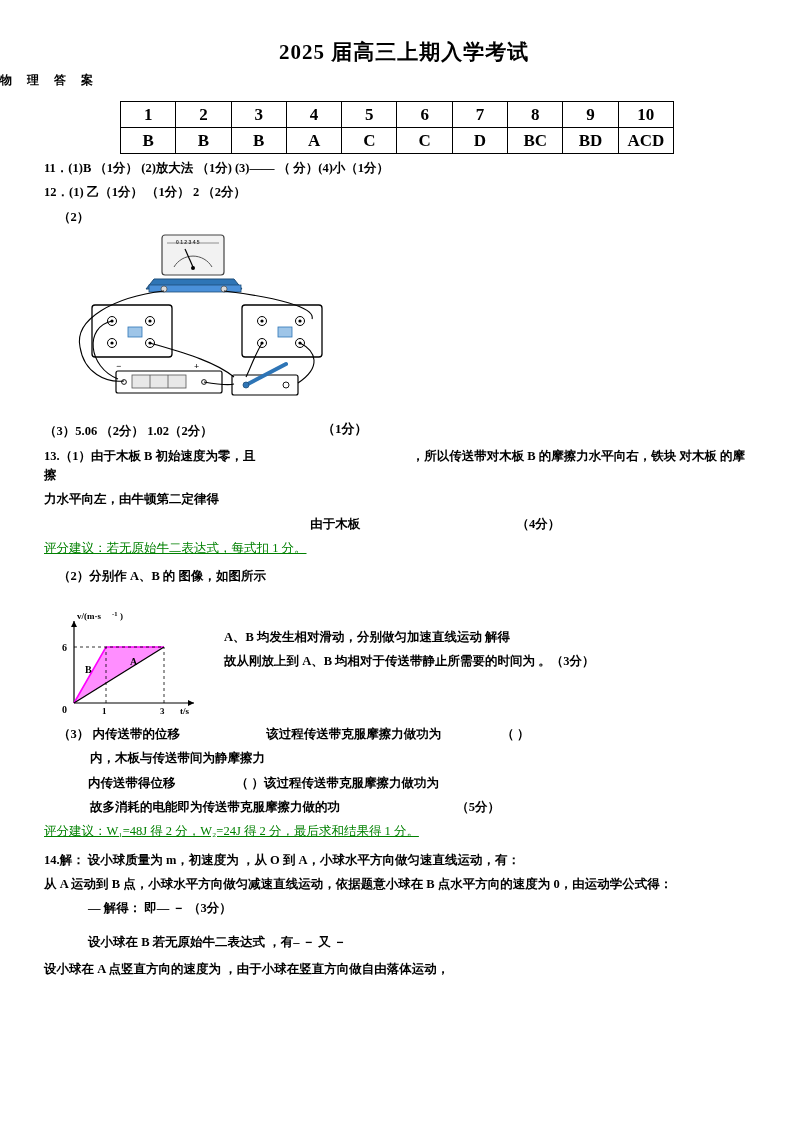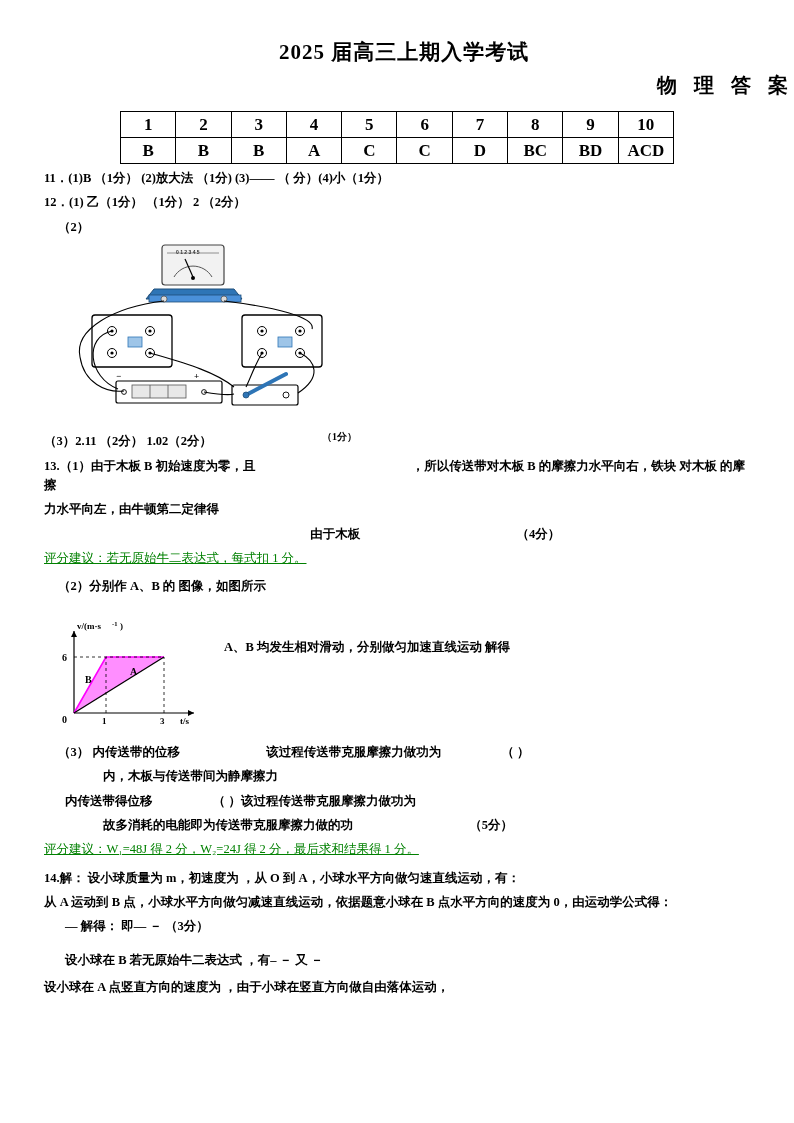--- a/index.html
+++ b/index.html
@@ -25,22 +25,22 @@
   .title-main {
     text-align: center;
     font-size: 21px;
     font-weight: bold;
     margin-top: 38px;
     letter-spacing: 1px;
     font-family: "Liberation Serif", serif;
     padding-left: 14px;
   }
   .title-sub {
-    text-align: right;
-    font-size: 20px;
+    text-align: left;
+    font-size: 12px;
     font-weight: bold;
     margin-top: 6px;
     letter-spacing: 6px;
     font-family: "Liberation Serif", serif;
   }
   table.answers {
     border-collapse: collapse;
     margin: 12px auto 0 auto;
     width: 554px;
     table-layout: fixed;
@@ -57,39 +57,39 @@
   .content {
     margin: 0 44px;
     font-size: 12.5px;
     line-height: 1.55;
     font-weight: bold;
   }
   .row {
     margin-top: 5px;
   }
   .ind1 { margin-left: 14px; }
-  .ind2 { margin-left: 21px; }
-  .ind3 { margin-left: 59px; }
+  .ind2 { margin-left: 44px; }
+  .ind3 { margin-left: 46px; }
   .sp2 { display:inline-block; width: 54px; }
   .sp3 { display:inline-block; width: 80px; }
   .sp4 { display:inline-block; width: 110px; }
   .sp5 { display:inline-block; width: 150px; }
   .green {
     color: #008000;
     text-decoration: underline;
     font-weight: normal;
   }
   .figure-circuit {
     position: relative;
     height: 190px;
     margin-left: 10px;
   }
   .note-1fen {
     margin-left: 268px;
-    font-size: 10px;
+    font-size: 13px;
     font-weight: bold;
   }
   .graph-wrap {
     position: relative;
     width: 180px;
     height: 110px;
     display: inline-block;
     vertical-align: top;
   }
   .line-block {
@@ -207,21 +207,21 @@
         <path d="M170 64 C 220 70, 262 80, 258 92" fill="none" stroke="#000" stroke-width="1.1"></path>
         <path d="M58 94 C 30 100, 34 140, 64 152" fill="none" stroke="#000" stroke-width="1.1"></path>
         <path d="M96 116 C 130 126, 160 134, 180 150" fill="none" stroke="#000" stroke-width="1.1"></path>
         <path d="M208 116 C 200 130, 196 142, 192 150" fill="none" stroke="#000" stroke-width="1.1"></path>
         <path d="M246 116 C 262 124, 268 140, 244 156" fill="none" stroke="#000" stroke-width="1.1"></path>
         <path d="M150 155 C 168 158, 176 158, 180 157" fill="none" stroke="#000" stroke-width="1.1"></path>
       </svg>
       <div class="note-1fen">（1分）</div>
     </div>
 
-    <div class="row">（3）2.11 （2分）   1.02（2分）</div>
+    <div class="row">（3）5.06 （2分）   1.02（2分）</div>
 
     <div class="row">
       <span>13.（1）由于木板 B 初始速度为零，且</span>
       <span class="sp5"></span>
       <span>，所以传送带对木板 B 的摩擦力水平向右，铁块  对木板  的摩擦</span>
     </div>
     <div class="row">力水平向左，由牛顿第二定律得</div>
     <div class="row">
       <span class="sp5"></span>
       <span class="sp4"></span>
@@ -261,25 +261,26 @@
           <text x="18" y="106" font-size="10" font-family="Liberation Serif, serif">0</text>
           <text x="58" y="107" font-size="9" font-family="Liberation Serif, serif">1</text>
           <text x="116" y="107" font-size="9" font-family="Liberation Serif, serif">3</text>
           <text x="136" y="107" font-size="9" font-family="Liberation Serif, serif">t/s</text>
           <text x="86" y="58" font-size="10" font-family="Liberation Serif, serif">A</text>
           <text x="41" y="66" font-size="10" font-family="Liberation Serif, serif">B</text>
         </svg>
       </div>
       <div style="flex:1; padding-top:16px;">
         <div class="row">A、B 均发生相对滑动，分别做匀加速直线运动        解得</div>
+        <div class="row">故从刚放上到 A、B 均相对于传送带静止所需要的时间为  。（3分）</div>
       </div>
     </div>
 
 
-    <div class="row ind1" style="margin-top:16px">
+    <div class="row ind1" style="margin-top:8px">
       <span>（3）    内传送带的位移</span>
       <span class="sp3"></span>
       <span>该过程传送带克服摩擦力做功为</span>
       <span class="sp2"></span>
       <span>（     ）</span>
     </div>
     <div class="row ind3">内，木板与传送带间为静摩擦力</div>
     <div class="row ind2">
       <span>内传送带得位移</span>
       <span class="sp2"></span>

